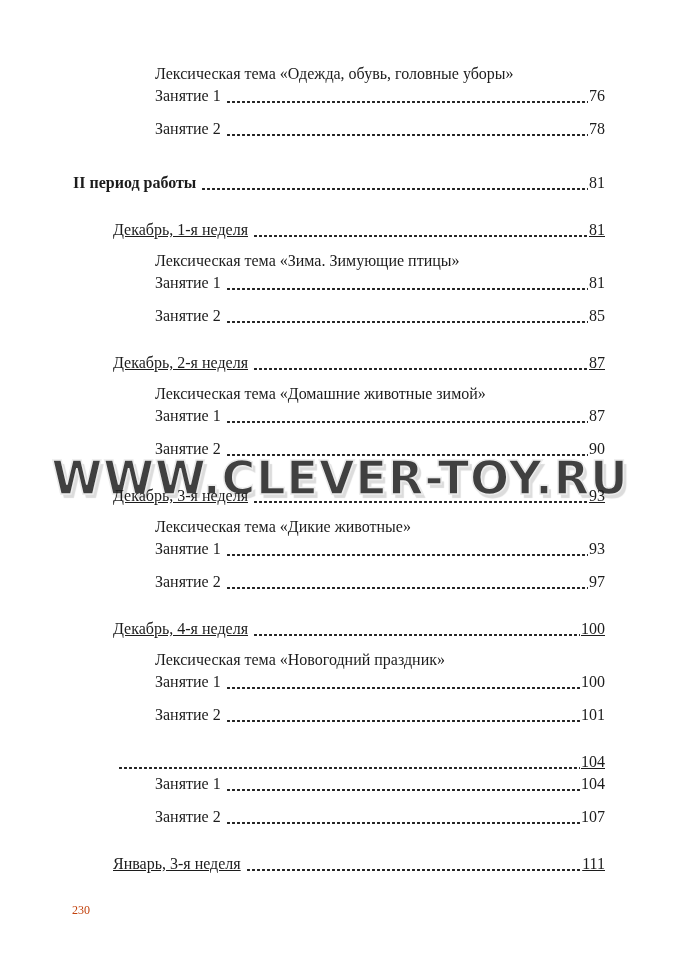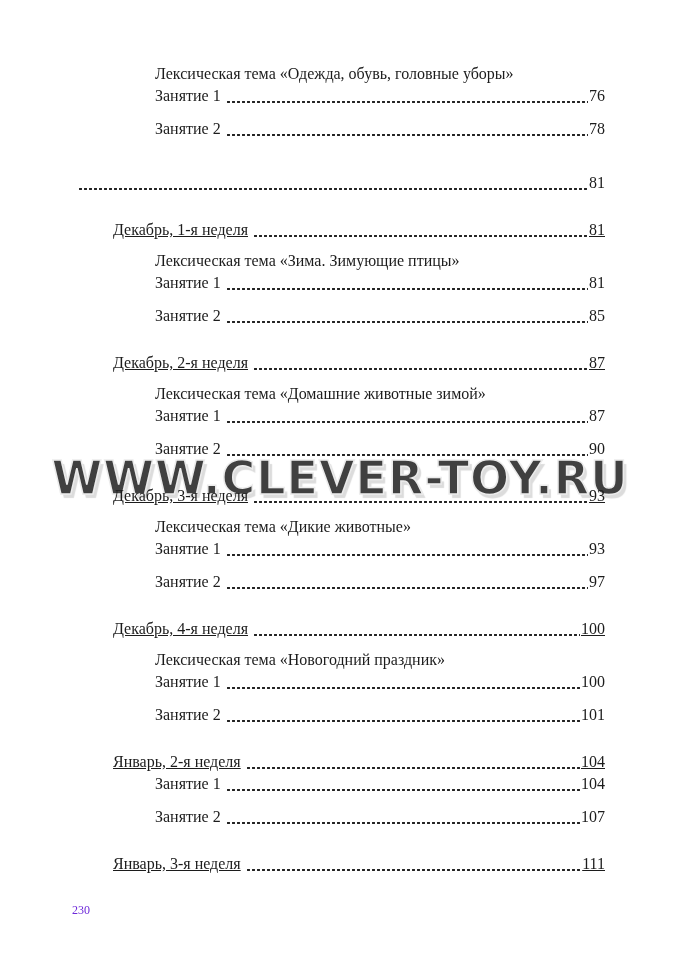--- a/index.html
+++ b/index.html
@@ -64,21 +64,21 @@
   .gap-week   { margin-top: 25px; text-decoration: underline; }
   .gap-theme  { margin-top: 9px; }
   .gap-period { margin-top: 32px; }
   .footer-pagenum {
     position: absolute;
     left: 72px;
     bottom: 42px;
     z-index: 1;
     font-size: 12px;
     font-family: "Liberation Serif", "DejaVu Serif", serif;
-    color: #6d28d9;
+    color: #c2410c;
   }
 </style>
 </head>
 <body>
 
 <div class="page">
 
   <div class="watermark">WWW.CLEVER-TOY.RU</div>
 
   <div class="toc">
@@ -93,20 +93,21 @@
       <span class="pg">76</span>
     </div>
 
     <div class="row lvl2 gap-lesson">
       <span class="lbl">Занятие 2</span>
       <span class="leader"></span>
       <span class="pg">78</span>
     </div>
 
     <div class="row bold gap-period">
+      <span class="lbl">II период работы</span>
       <span class="leader"></span>
       <span class="pg">81</span>
     </div>
 
     <div class="row lvl1 gap-week">
       <span class="lbl">Декабрь, 1-я неделя</span>
       <span class="leader"></span>
       <span class="pg">81</span>
     </div>
 
@@ -186,21 +187,20 @@
       <span class="pg">100</span>
     </div>
 
     <div class="row lvl2 gap-lesson">
       <span class="lbl">Занятие 2</span>
       <span class="leader"></span>
       <span class="pg">101</span>
     </div>
 
     <div class="row lvl1 gap-week">
-      <span class="lbl">Январь, 2-я неделя</span>
       <span class="leader"></span>
       <span class="pg">104</span>
     </div>
 
 
     <div class="row lvl2 gap-none">
       <span class="lbl">Занятие 1</span>
       <span class="leader"></span>
       <span class="pg">104</span>
     </div>

